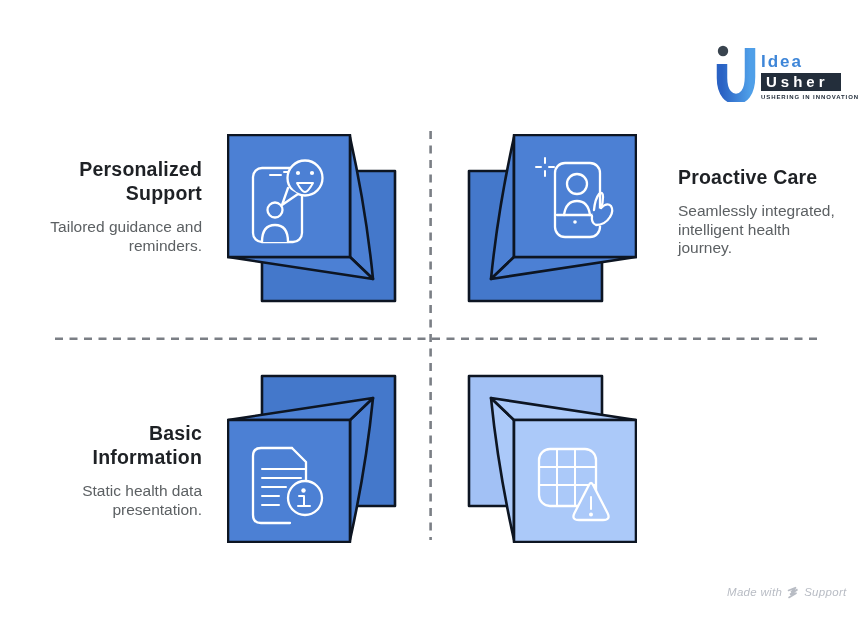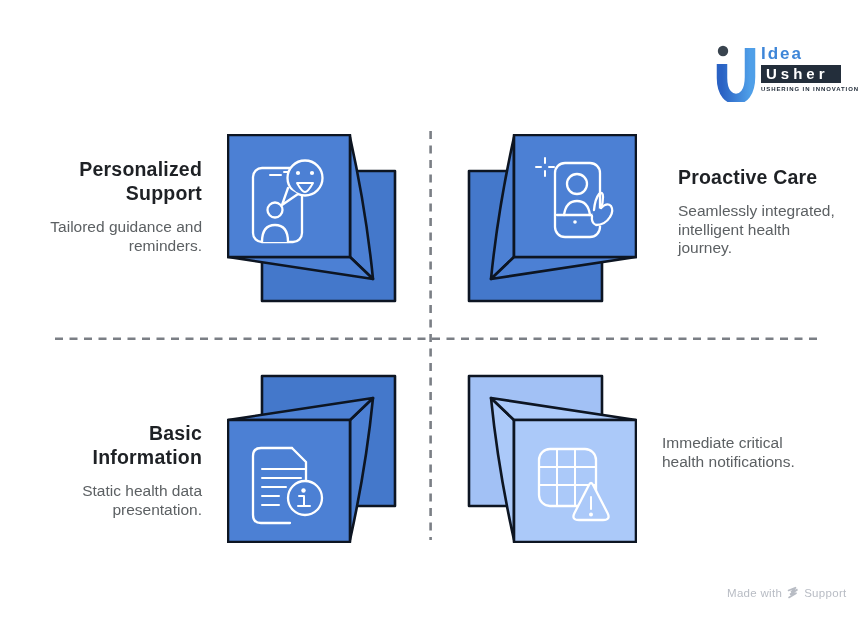--- a/index.html
+++ b/index.html
@@ -42,30 +42,30 @@
   #icon-br{left:536px;top:444px;}
   .ic{stroke:var(--icon-stroke);stroke-width:2.3;fill:none;
       stroke-linecap:round;stroke-linejoin:round;}
   .ic-thin{stroke-width:2;}
   .ic-fill-mid{fill:var(--cube-mid-front);}
   .ic-fill-light{fill:var(--cube-light-front);}
   .ic-dot{fill:var(--icon-stroke);stroke:none;}
 
   
   #logo{position:absolute;left:714px;top:44px;display:flex;align-items:flex-start;gap:5px;}
-  .logo-col{display:flex;flex-direction:column;}
+  .logo-col{display:flex;flex-direction:column;margin-top:8px;}
   .logo-word1{color:var(--logo-blue);font-weight:700;font-size:17px;letter-spacing:2px;line-height:20px;}
   .logo-word2{background:var(--logo-dark);color:#ffffff;font-weight:700;font-size:15px;
               letter-spacing:4px;line-height:17px;padding:0 3px 1px 5px;margin-top:1px;width:72px;}
   .logo-tagline{font-size:6px;font-weight:700;letter-spacing:.92px;color:var(--logo-dark);
                 margin-top:3px;white-space:nowrap;}
 
   
-  #footer{position:absolute;left:727px;top:586px;display:flex;align-items:flex-end;gap:5px;
-          color:var(--footer-text);font-size:11.5px;letter-spacing:.3px;}
+  #footer{position:absolute;left:727px;top:586px;display:flex;align-items:flex-start;gap:5px;
+          color:var(--footer-text);font-size:11.5px;letter-spacing:.3px;font-style:italic;}
   .napkin-glyph{stroke:var(--footer-text);stroke-width:1.6;fill:none;stroke-linecap:round;}
 </style>
 </head>
 <body>
 
 <div class="canvas">
 
   <svg class="dividers" viewBox="0 0 864 622">
     <line class="dash" x1="55" y1="338.8" x2="820" y2="338.8" stroke-dasharray="8 6.5"></line>
     <line class="dash" x1="430.6" y1="131" x2="430.6" y2="540" stroke-dasharray="8 6.5"></line>
@@ -116,24 +116,20 @@
       <div class="title-line">Basic</div>
       <div class="title-line">Information</div>
     </div>
     <div class="desc">
       <div class="desc-line">Static health data</div>
       <div class="desc-line">presentation.</div>
     </div>
   </div>
 
   <div class="qtext" id="q-br-text">
-    <div class="desc">
-      <div class="desc-line">Immediate critical</div>
-      <div class="desc-line">health notifications.</div>
-    </div>
   </div>
 
   <svg class="cube mid" id="cube-tl" viewBox="0 0 170 170">
     <rect class="cube-edge back" x="35" y="37" width="133" height="130"></rect>
     <path class="cube-edge face" d="M123,3 Q139,75 146,145 L123,123 Z"></path>
     <path class="cube-edge face" d="M1,123 L123,123 L146,145 Z"></path>
     <rect class="cube-edge face" x="1" y="1" width="122" height="122"></rect>
   </svg>
   <svg class="cube mid" id="cube-tr" viewBox="0 0 170 170">
     <rect class="cube-edge back" x="35" y="37" width="133" height="130"></rect>

